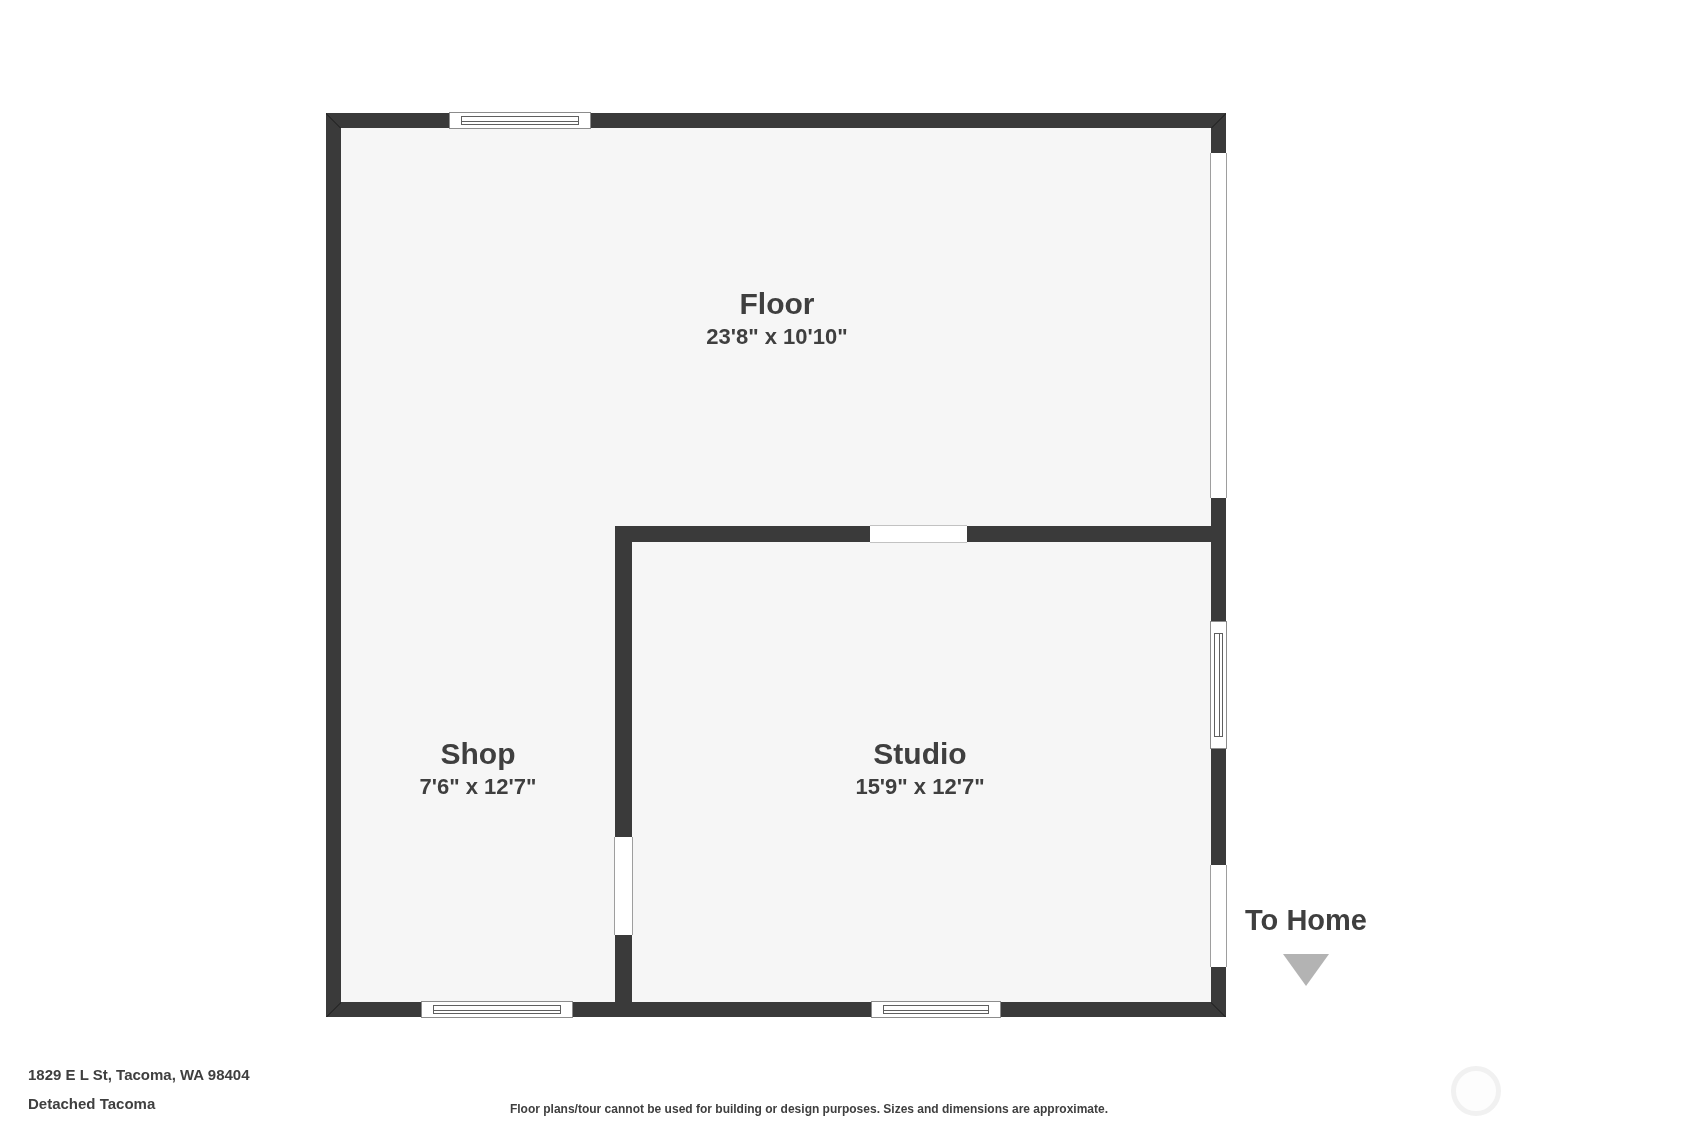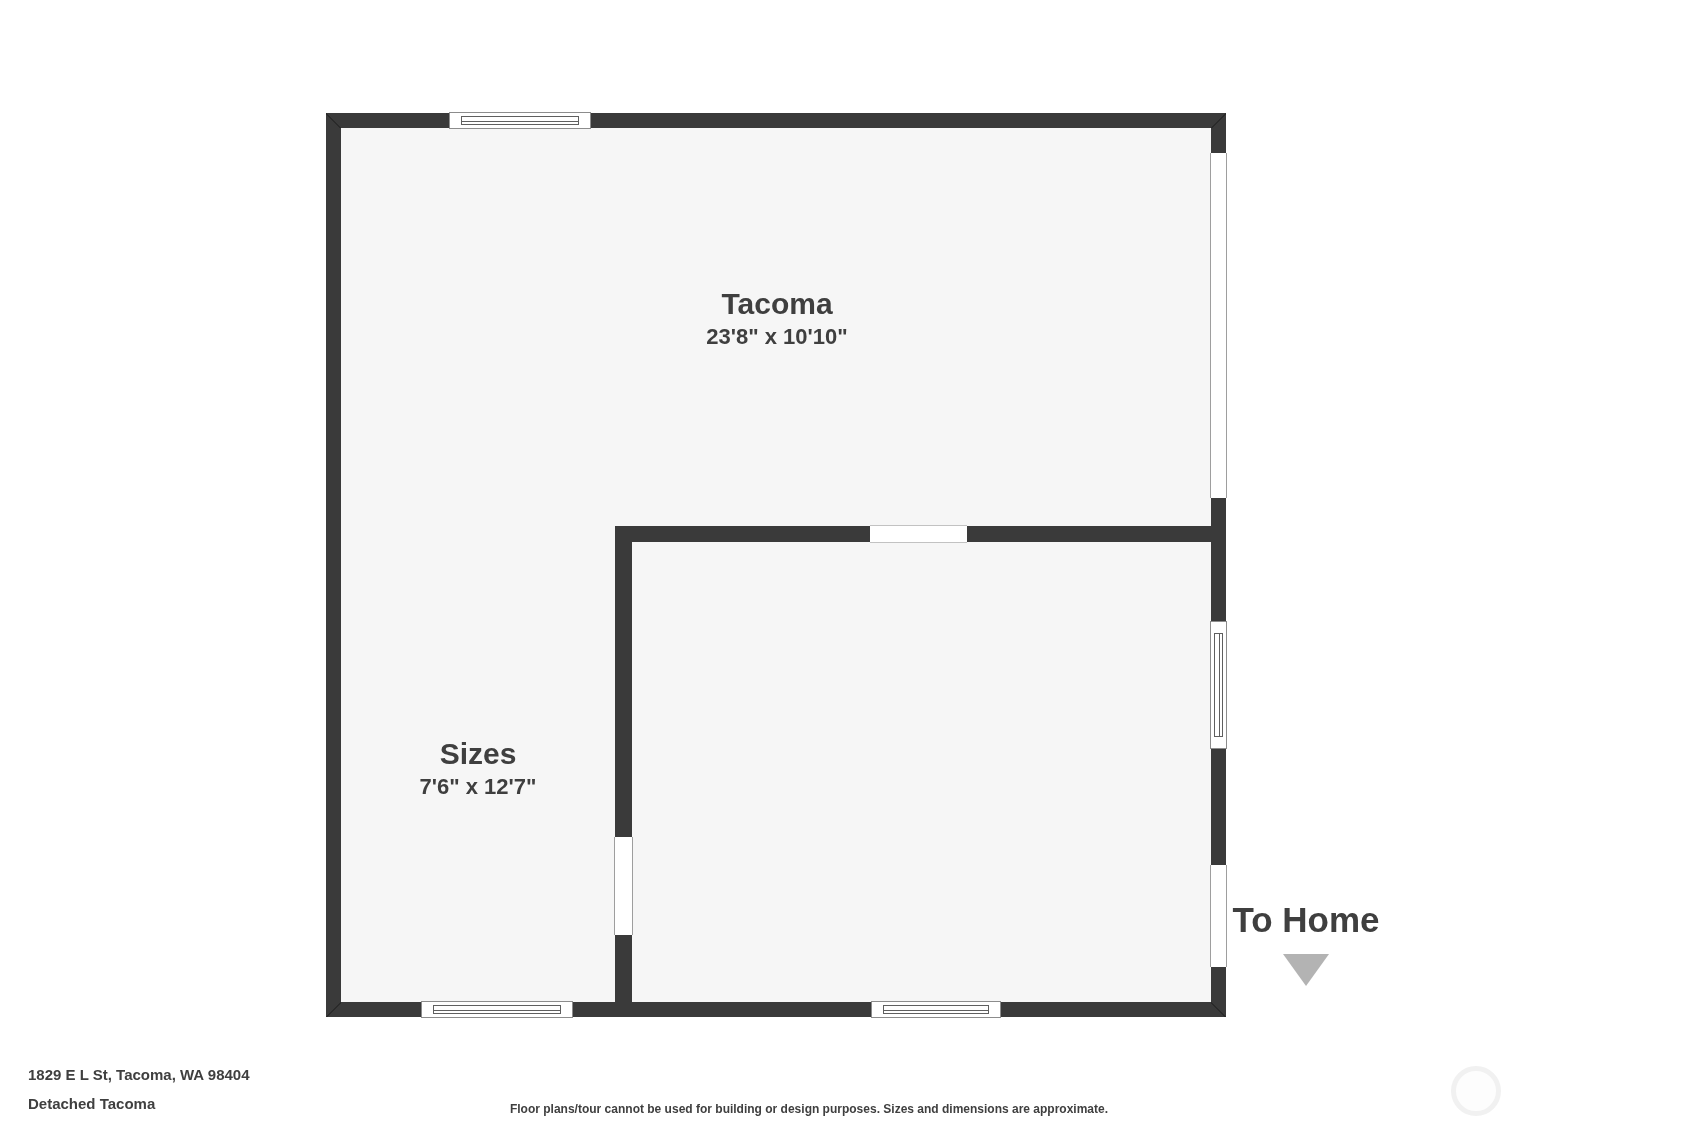--- a/index.html
+++ b/index.html
@@ -34,21 +34,21 @@
   .window.h .pane::after { content:""; position:absolute; left:0; right:0; top:50%; border-top:1px solid #5f5f5f; }
   .window.v .pane::after { content:""; position:absolute; top:0; bottom:0; left:50%; border-left:1px solid #5f5f5f; }
 
   
   .room-label { text-align:center; }
   .room-name { font-size:30px; font-weight:700; line-height:34px; }
   .room-dims { font-size:22px; font-weight:700; line-height:26px; margin-top:3px; }
 
   
   .to-home { text-align:center; }
-  .to-home .exit-text { font-size:35px; font-weight:700; line-height:36px; }
+  .to-home .exit-text { font-size:29px; font-weight:700; line-height:36px; }
   .tri-down {
     width:0; height:0; margin:16px auto 0;
     border-left:23px solid transparent;
     border-right:23px solid transparent;
     border-top:32px solid #b3b3b3;
   }
 
   
   .footer-line { font-size:15px; font-weight:700; line-height:18px; }
   .disclaimer { font-size:12px; font-weight:700; text-align:center; }
@@ -91,26 +91,30 @@
     <div class="pane"></div>
   </div>
   <div class="abs window h" style="left:871px;top:1001px;width:130px;height:17px;">
     <div class="pane"></div>
   </div>
   <div class="abs window v" style="left:1210px;top:621px;width:17px;height:128px;">
     <div class="pane"></div>
   </div>
 
   <div class="abs room-label" style="left:577px;top:287px;width:400px;">
-    <div class="room-name">Tacoma</div>
+    <div class="room-name">Floor</div>
     <div class="room-dims">23'8" x 10'10"</div>
   </div>
   <div class="abs room-label" style="left:328px;top:737px;width:300px;">
-    <div class="room-name">Sizes</div>
+    <div class="room-name">Shop</div>
     <div class="room-dims">7'6" x 12'7"</div>
+  </div>
+  <div class="abs room-label" style="left:770px;top:737px;width:300px;">
+    <div class="room-name">Studio</div>
+    <div class="room-dims">15'9" x 12'7"</div>
   </div>
 
   <div class="abs to-home" style="left:1181px;top:902px;width:250px;">
     <div class="exit-text">To Home</div>
     <div class="tri-down"></div>
   </div>
 
   <div class="abs footer-line" style="left:28px;top:1066px;">1829 E L St, Tacoma, WA 98404</div>
   <div class="abs footer-line" style="left:28px;top:1095px;">Detached Tacoma</div>
   <div class="abs disclaimer" style="left:409px;top:1102px;width:800px;">Floor plans/tour cannot be used for building or design purposes. Sizes and dimensions are approximate.</div>

